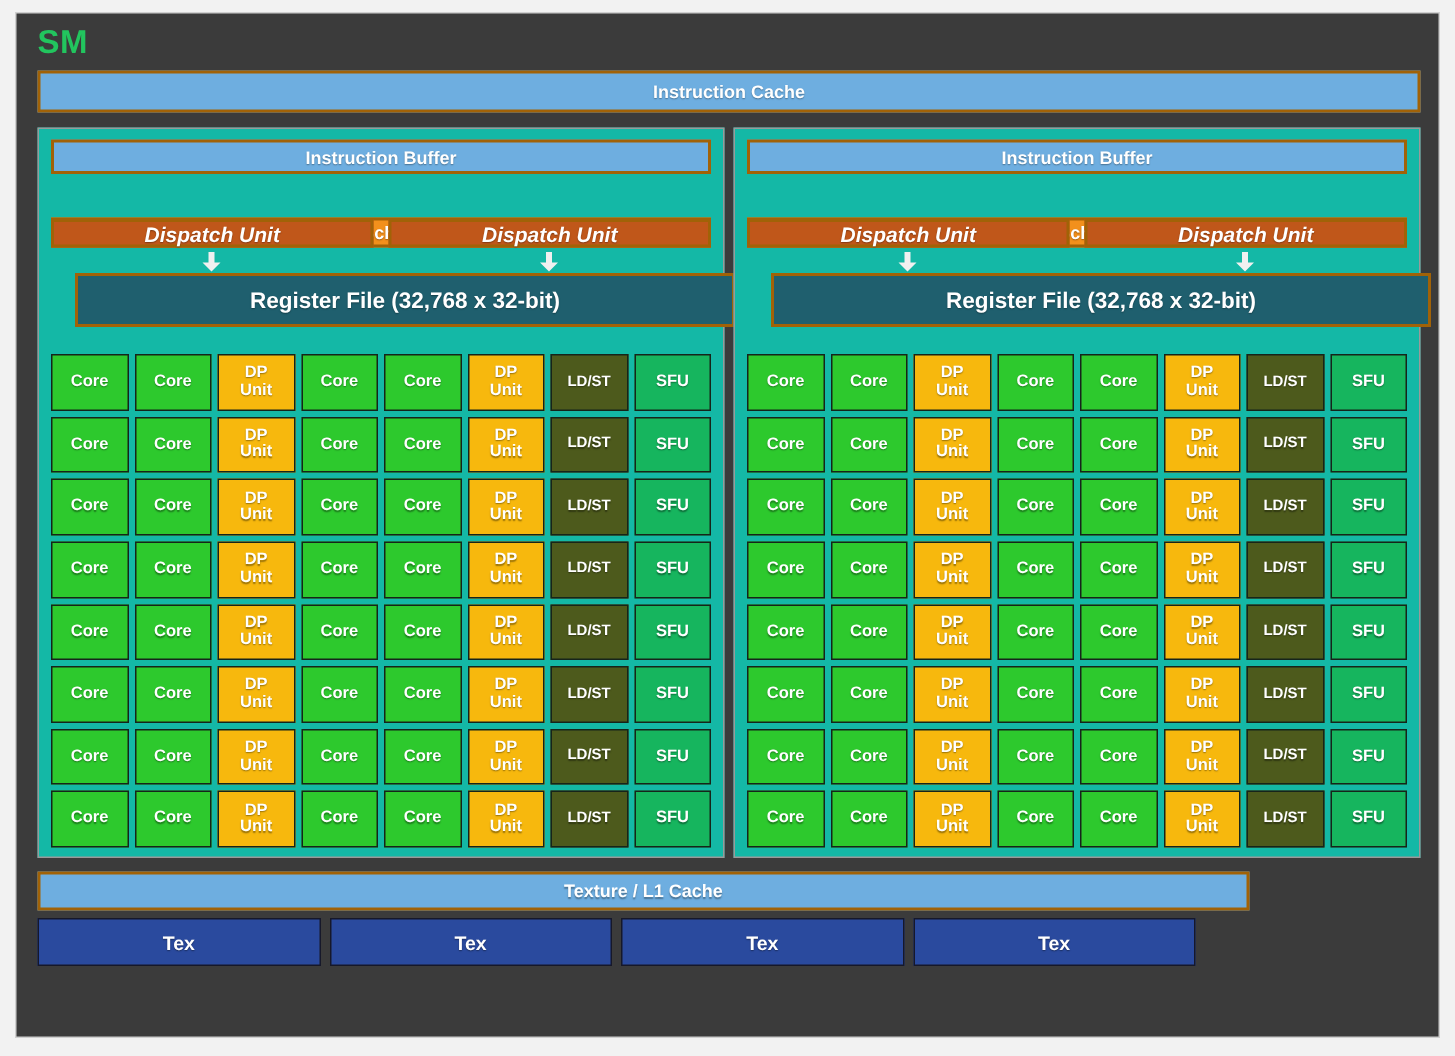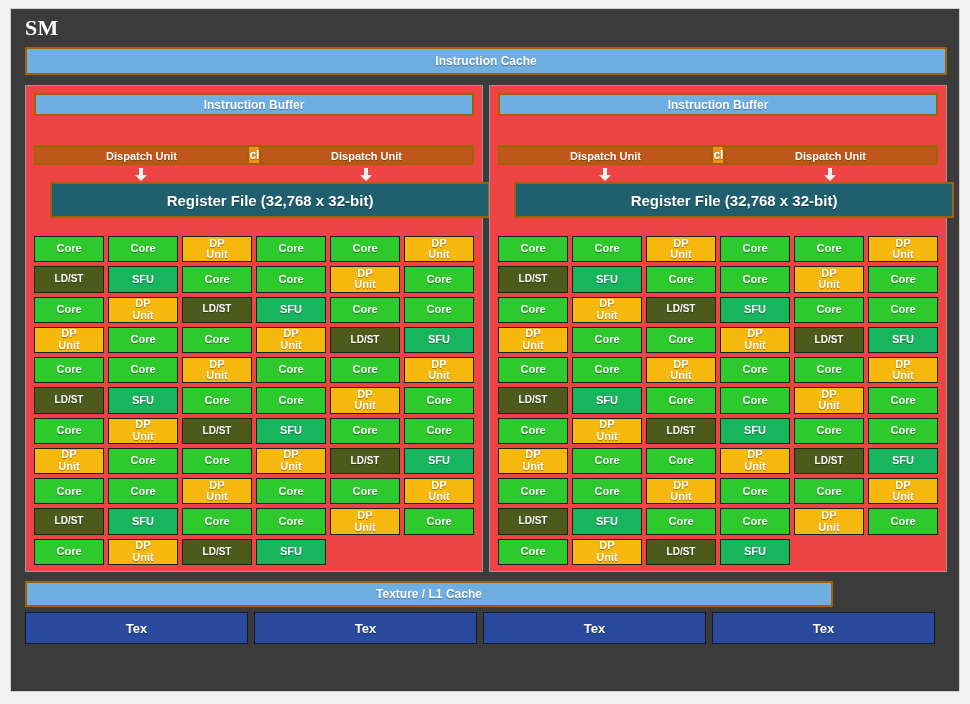--- a/index.html
+++ b/index.html
@@ -29,60 +29,59 @@
     width: 950px; height: 684px;
     background: #3b3b3b;
     border: 1px solid #cfcfcf;
     box-sizing: border-box;
   }
 
   
   #sm-title {
     position: absolute;
     left: 14px; top: 8px;
-    color: #ffffff;
+    color: #22c55e;
     font-size: 22px;
     font-weight: bold;
     letter-spacing: 0.3px;
     line-height: 1;
-    font-family: Liberation Serif, serif;
   }
 
   
   .bar {
     position: absolute;
     box-sizing: border-box;
     display: flex;
     align-items: center;
     justify-content: center;
     color: #ffffff;
     font-weight: bold;
     text-align: center;
     border: 2px solid #a16207;
     text-shadow: 0 1px 1px rgba(0,0,0,0.35);
   }
 
   .blue-bar   { background: #6eaee0; font-size: 12px; }
   .warp-bar   { background: #f2901c; font-size: 12px; margin-top: 24px; }
-  .disp-bar   { background: #c0571a; font-size: 11px; }
+  .disp-bar   { background: #c0571a; font-size: 14px; font-style: italic; }
   .reg-bar    { background: #1f5f6e; font-size: 15px; }
 
   
   #instruction-cache {
     left: 14px; top: 38px;
     width: 922px; height: 28px;
   }
 
   
   .proc-block {
     position: absolute;
     top: 76px;
     width: 458px;
     height: 487px;
-    background: #ef4444;
+    background: #14b8a6;
     border: 1px solid #9a9a9a;
     box-sizing: border-box;
   }
   #proc-block-left  { left: 14px; }
   #proc-block-right { left: 478px; }
 
   .pb-ibuf {
     left: 8px; top: 7px;
     width: 440px; height: 23px;
   }
@@ -113,21 +112,21 @@
     left: 24px; top: 96px;
     width: 440px; height: 36px;
   }
 
   
   .unit-grid {
     position: absolute;
     left: 8px; top: 150px;
     width: 440px; height: 329px;
     display: grid;
-    grid-template-columns: repeat(6, 1fr);
+    grid-template-columns: repeat(8, 1fr);
     grid-auto-rows: 1fr;
     gap: 4px 4px;
     box-sizing: border-box;
   }
   .unit {
     box-sizing: border-box;
     display: flex;
     align-items: center;
     justify-content: center;
     flex-direction: column;
@@ -146,21 +145,21 @@
   .unit .l2 { display: block; }
 
   
   #texture-l1 {
     left: 14px; top: 572px;
     width: 808px; height: 26px;
   }
   #tex-row {
     position: absolute;
     left: 14px; top: 603px;
-    width: 910px; height: 32px;
+    width: 772px; height: 32px;
     display: grid;
     grid-template-columns: repeat(4, 1fr);
     gap: 6px;
     box-sizing: border-box;
   }
   .tex-cell {
     position: relative;
     box-sizing: border-box;
     display: flex;
     align-items: center;

